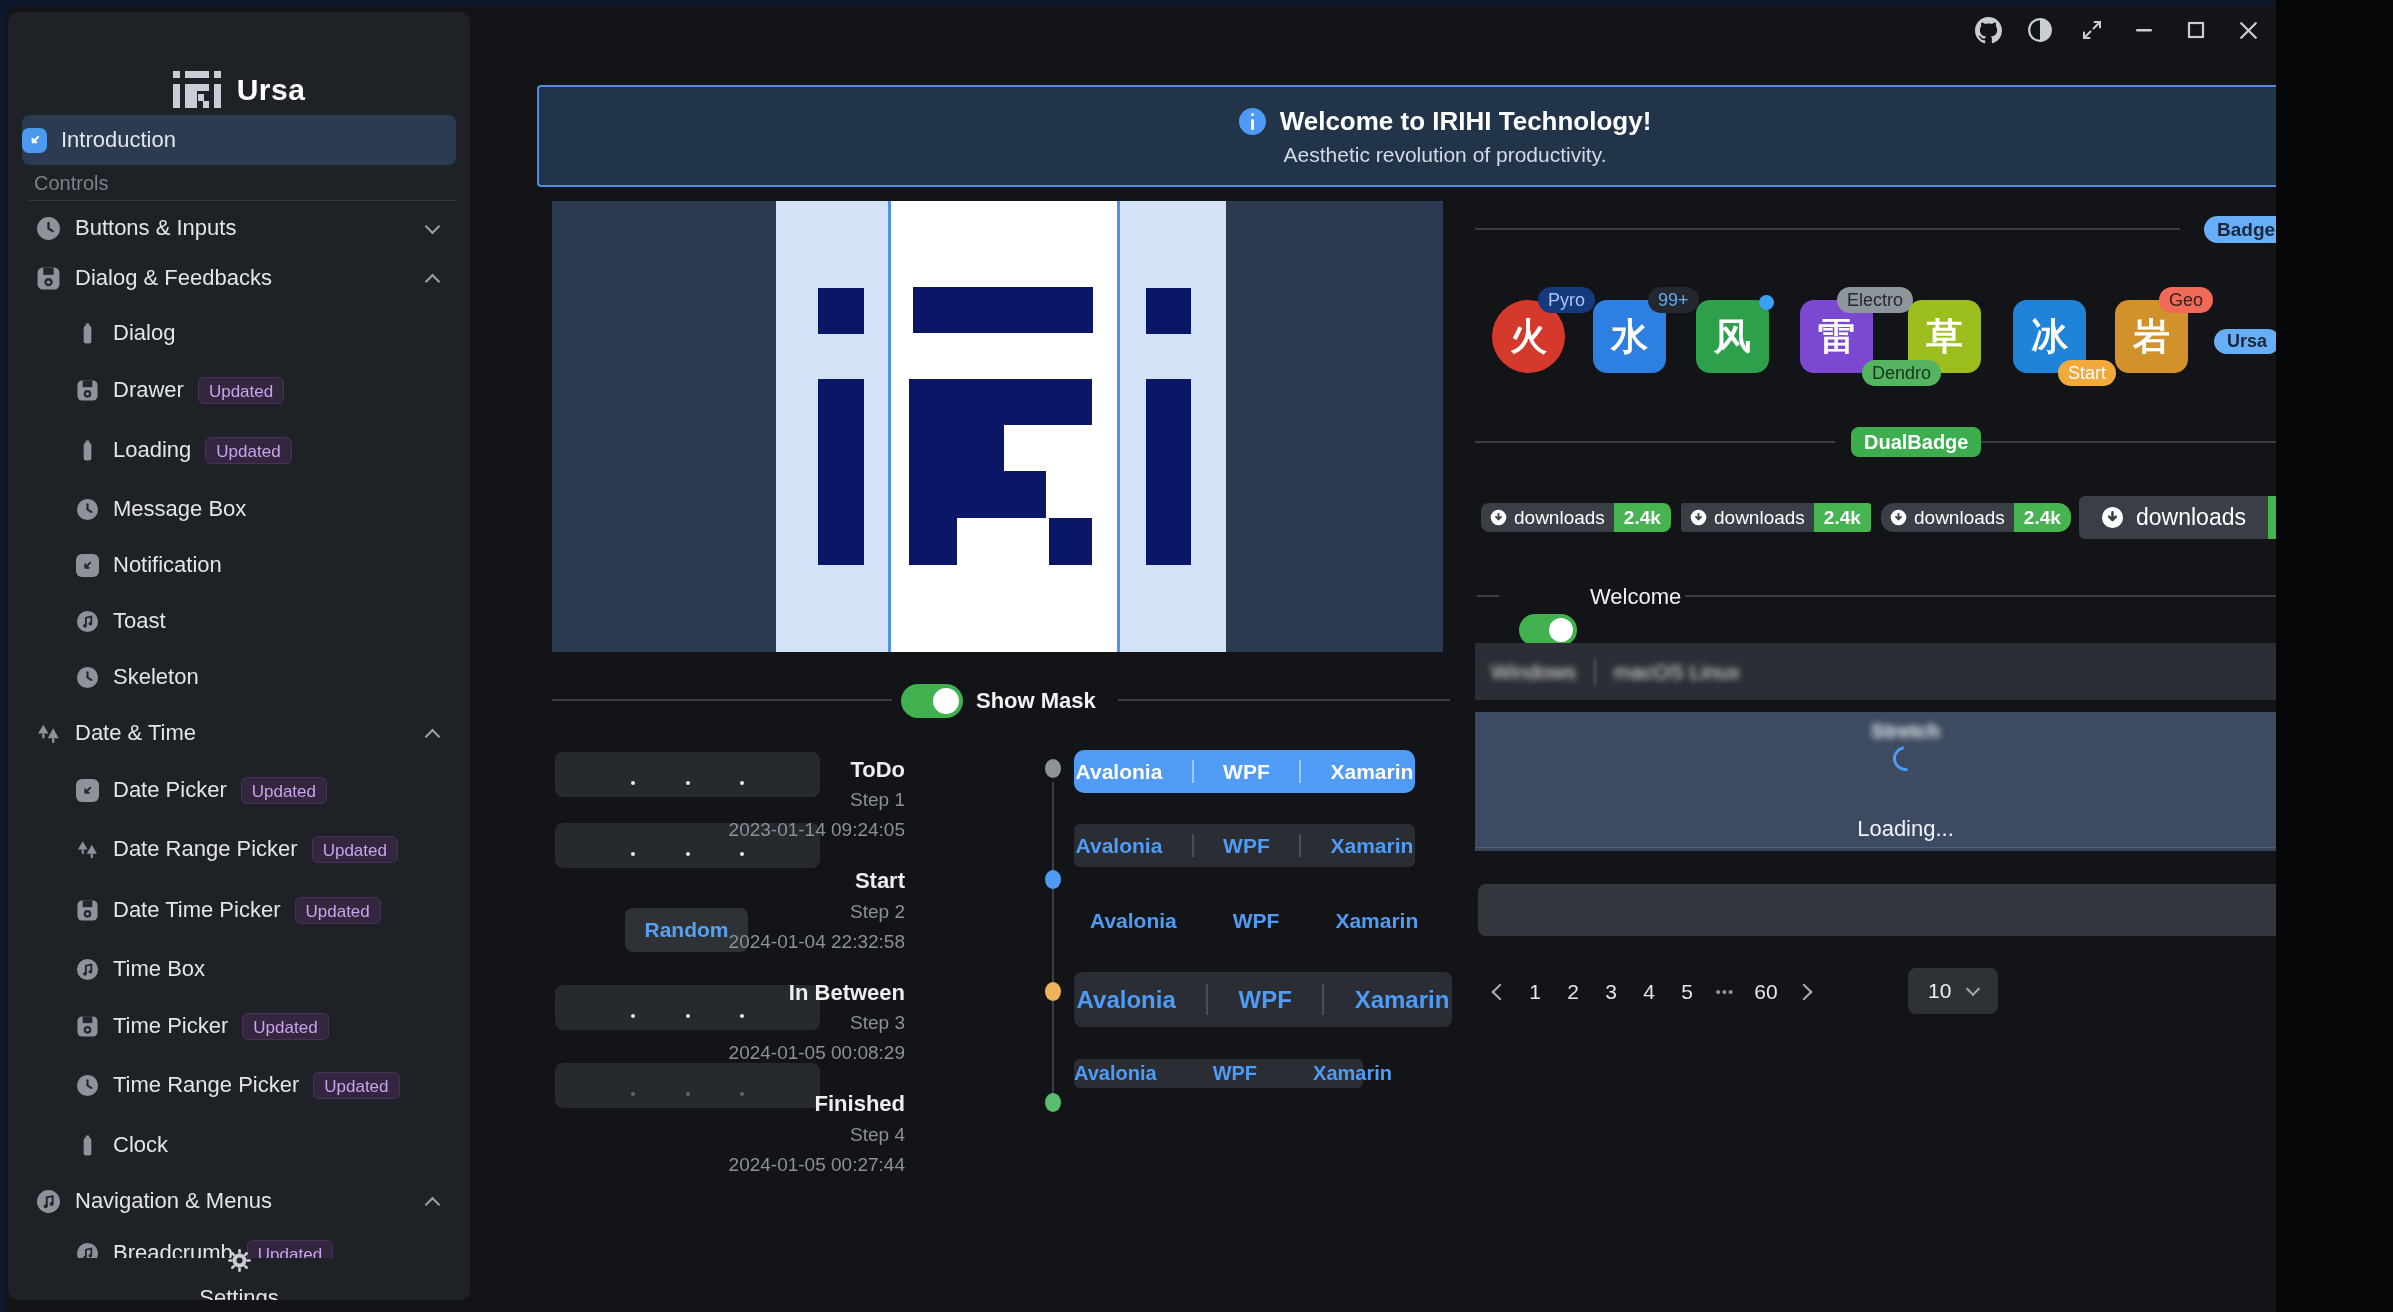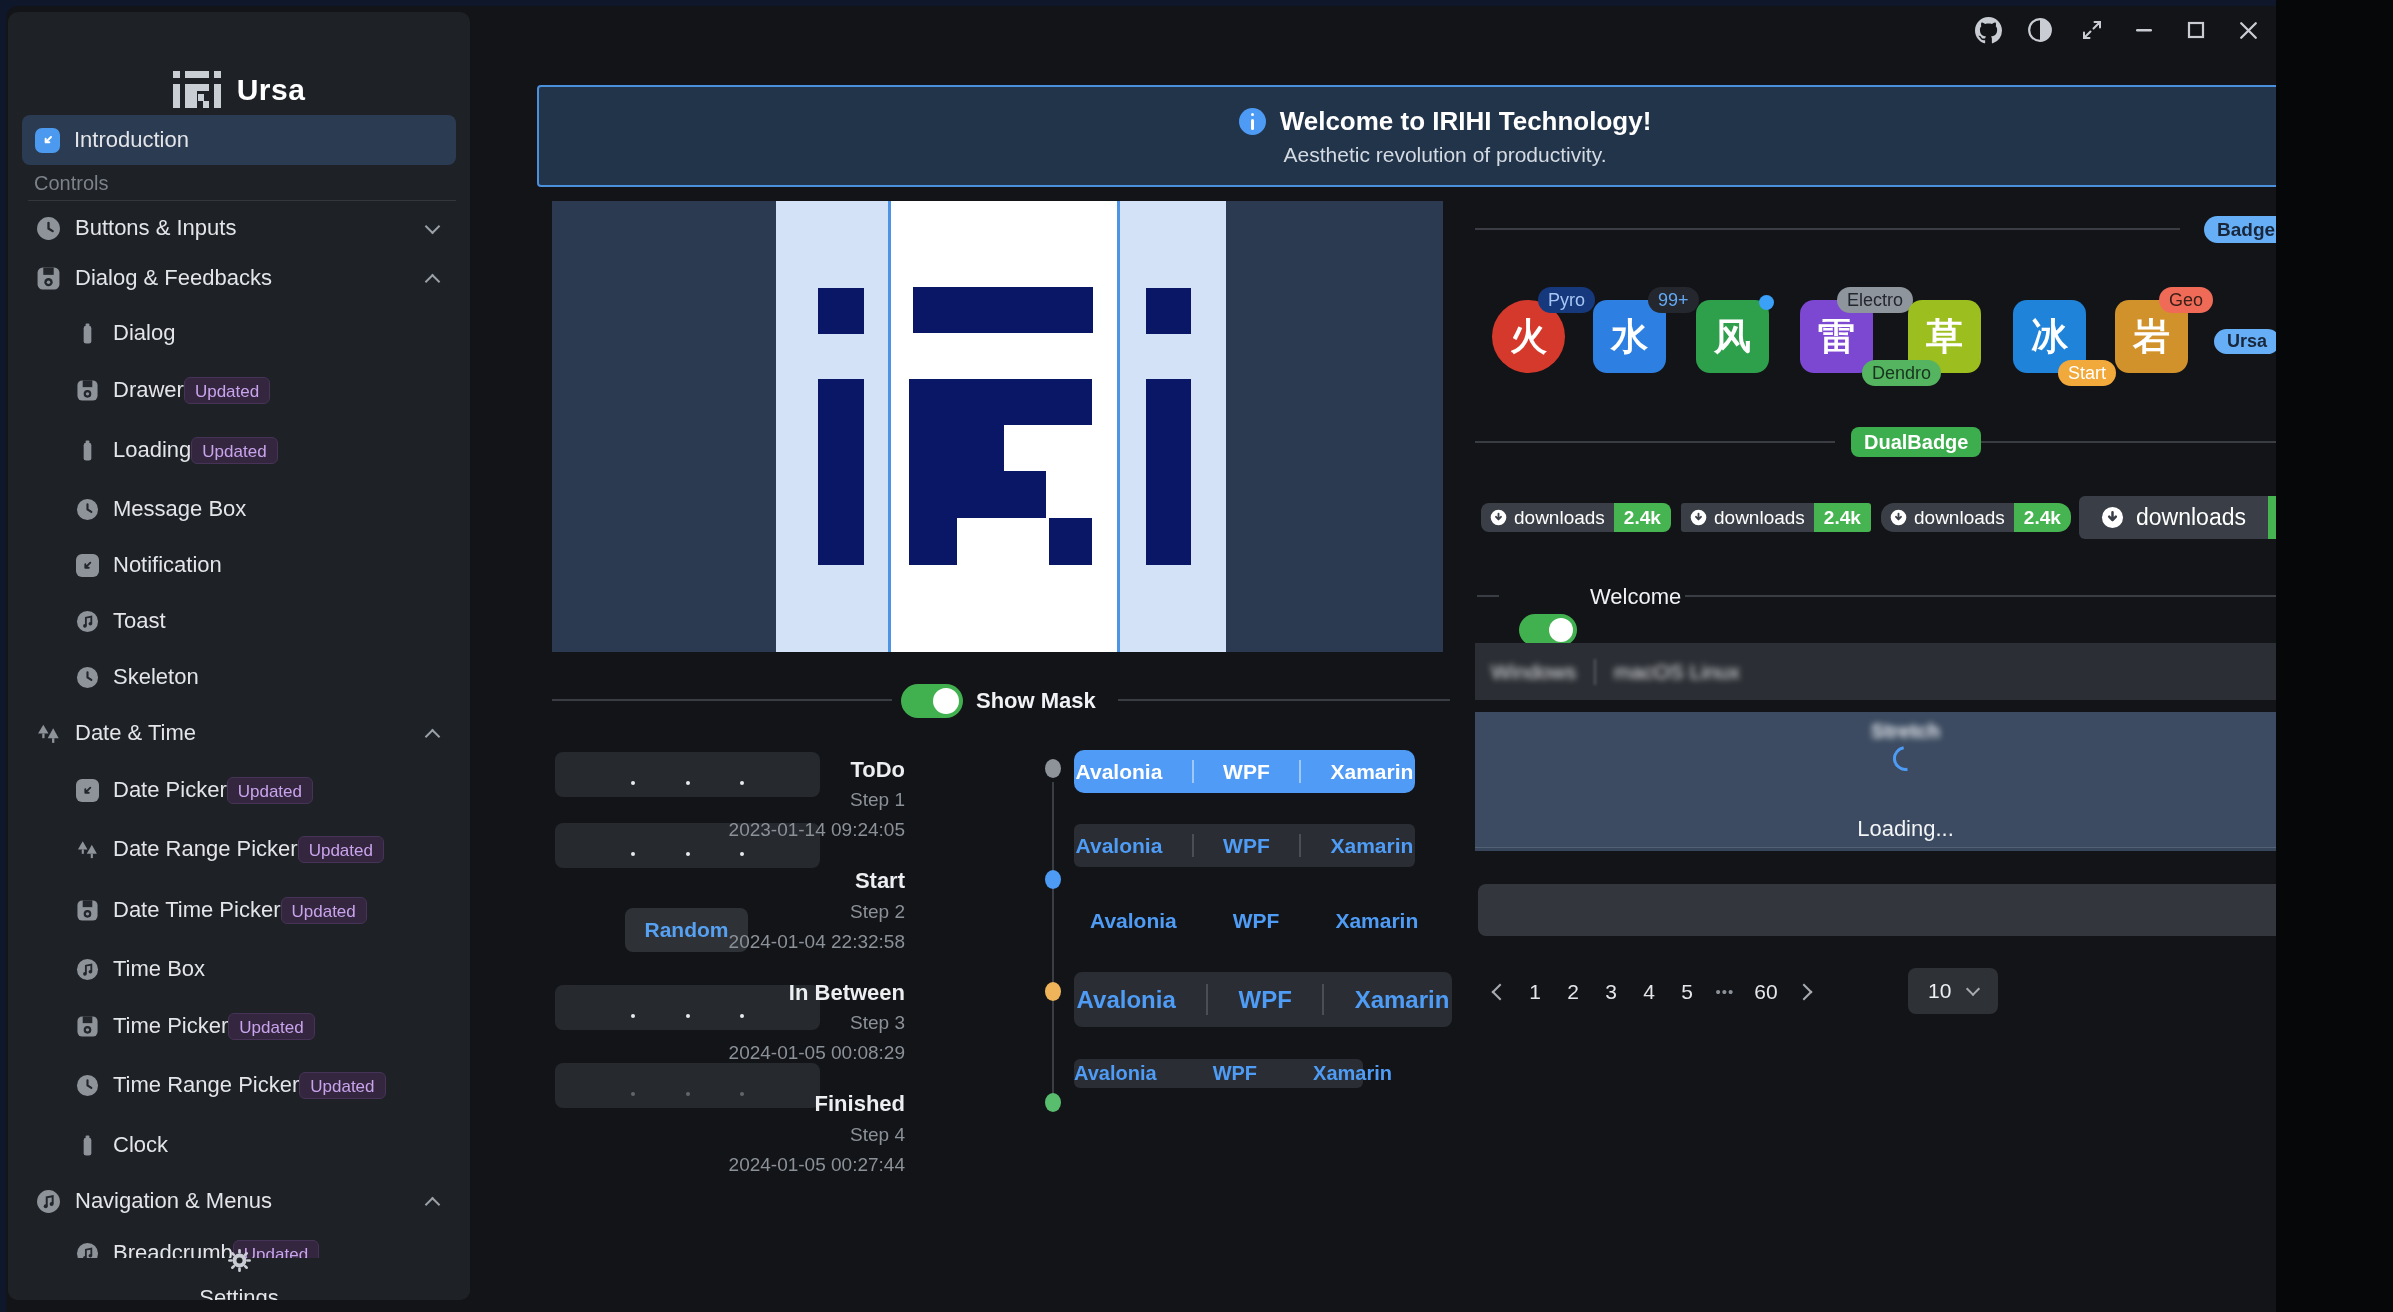--- a/index.html
+++ b/index.html
@@ -19,27 +19,27 @@
   .sidebar { left:8px; top:12px; width:462px; height:1288px; background:#1e2126; border-radius:10px; overflow:hidden; }
   .logo-row { left:0; top:52px; width:462px; height:52px; display:flex; align-items:center; justify-content:center; gap:16px; }
   .logo-glyph { position:relative; width:48px; height:42px; }
   .logo-glyph i { position:absolute; background:#c9ced4; }
   .logo-title { font-size:30px; font-weight:bold; color:#fff; letter-spacing:.5px; }
 
   .nav-row { position:absolute; left:6px; width:450px; height:46px; display:flex; align-items:center; font-size:22px; color:#e3e5e8; }
   .nav-row .lbl { margin-left:14px; white-space:nowrap; }
   .lvl0 { padding-left:22px; }
   .lvl1 { padding-left:62px; }
-  .nav-selected { left:14px; width:434px; height:50px; background:#2b3b51; border-radius:8px; padding-left:13px; }
+  .nav-selected { left:14px; width:434px; height:50px; background:#2b3b51; border-radius:8px; }
   .section-label { position:absolute; left:26px; font-size:20px; color:#7c828a; }
   .side-divider { position:absolute; left:20px; width:428px; height:1px; background:#33373d; }
   .chev { position:absolute; right:26px; width:11px; height:11px; border-right:2.4px solid #9aa0a7; border-bottom:2.4px solid #9aa0a7; }
   .chev-down { transform:rotate(45deg); margin-top:-4px; }
   .chev-up { transform:rotate(225deg); margin-top:6px; }
-  .upd-badge { font-size:17px; line-height:27px; height:27px; padding:0 10px; border-radius:6px;
+  .upd-badge { margin-left:14px; font-size:17px; line-height:27px; height:27px; padding:0 10px; border-radius:6px;
                background:#33263e; color:#c9a3ec; border:1px solid #463357; white-space:nowrap; }
   .ic { flex:0 0 auto; display:inline-flex; }
   .arrow-sq { width:25px; height:25px; border-radius:7px; display:flex; align-items:center; justify-content:center; }
   .settings-bar { left:0; top:1246px; width:462px; height:42px; background:#1e2126; display:flex; align-items:center; justify-content:center; gap:12px; font-size:22px; color:#e3e5e8; cursor:pointer;flex-direction:column; }
 
   
   .banner { left:537px; top:85px; width:1816px; height:102px; background:#22344a; border:2px solid #4c8fdc; border-radius:4px;
             display:flex; flex-direction:column; align-items:center; justify-content:center; gap:6px; }
   .banner-row { display:flex; align-items:center; gap:14px; }
   .info-ic { width:27px; height:27px; border-radius:50%; background:#4d9bf5; position:relative; }

